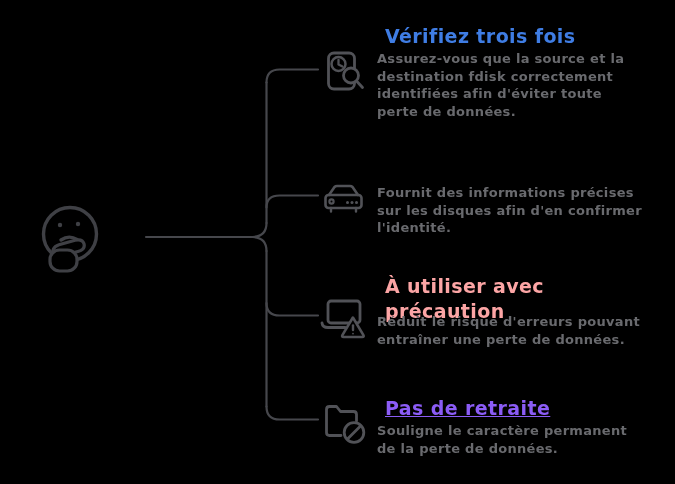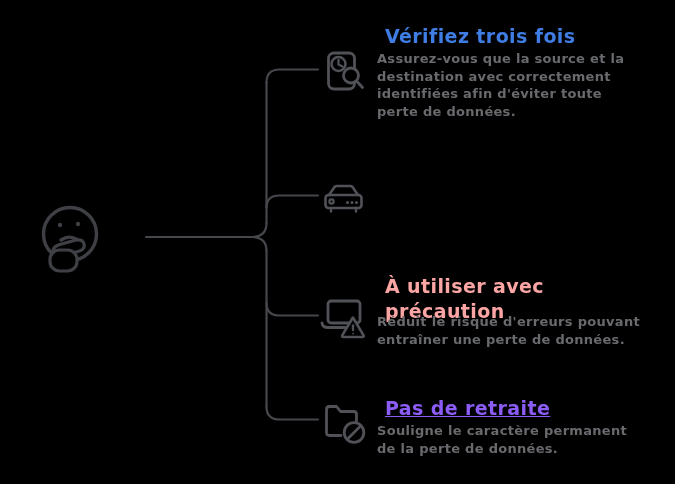--- a/index.html
+++ b/index.html
@@ -85,24 +85,27 @@
   <svg style="left:323px;top:401px" width="44" height="46" viewBox="0 0 44 46" fill="none" stroke="#515257" stroke-width="2.8" stroke-linecap="round" stroke-linejoin="round">
     <path d="M3.5,31.5 V8.5 Q3.5,5.5 6.5,5.5 H13.5 L17.5,10.5 H30.5 Q33.5,10.5 33.5,13.5 V20 M3.5,31.5 Q3.5,34.5 6.5,34.5 H18"></path>
     <circle cx="31" cy="31.5" r="9.8" fill="#000000"></circle>
     <path d="M24.5,38 L37.5,25"></path>
   </svg>
 
   <div class="branch-text s1">
     <h2 class="branch-title" style="color: rgb(63, 125, 228);">Vérifiez trois fois</h2>
   </div>
   <div class="branch-text branch-desc s1d">Assurez-vous que la source et la
-destination avec correctement
+destination fdisk correctement
 identifiées afin d'éviter toute
 perte de données.</div>
 
+  <div class="branch-text branch-desc s2d">Fournit des informations précises
+sur les disques afin d'en confirmer
+l'identité.</div>
 
   <div class="branch-text s3">
     <h2 class="branch-title" style="color: #fca5a5;">À utiliser avec
 précaution</h2>
   </div>
   <div class="branch-text branch-desc s3d">Réduit le risque d'erreurs pouvant
 entraîner une perte de données.</div>
 
   <div class="branch-text s4">
     <h2 class="branch-title" style="color: #8b5cf6; text-decoration: underline;">Pas de retraite</h2>

